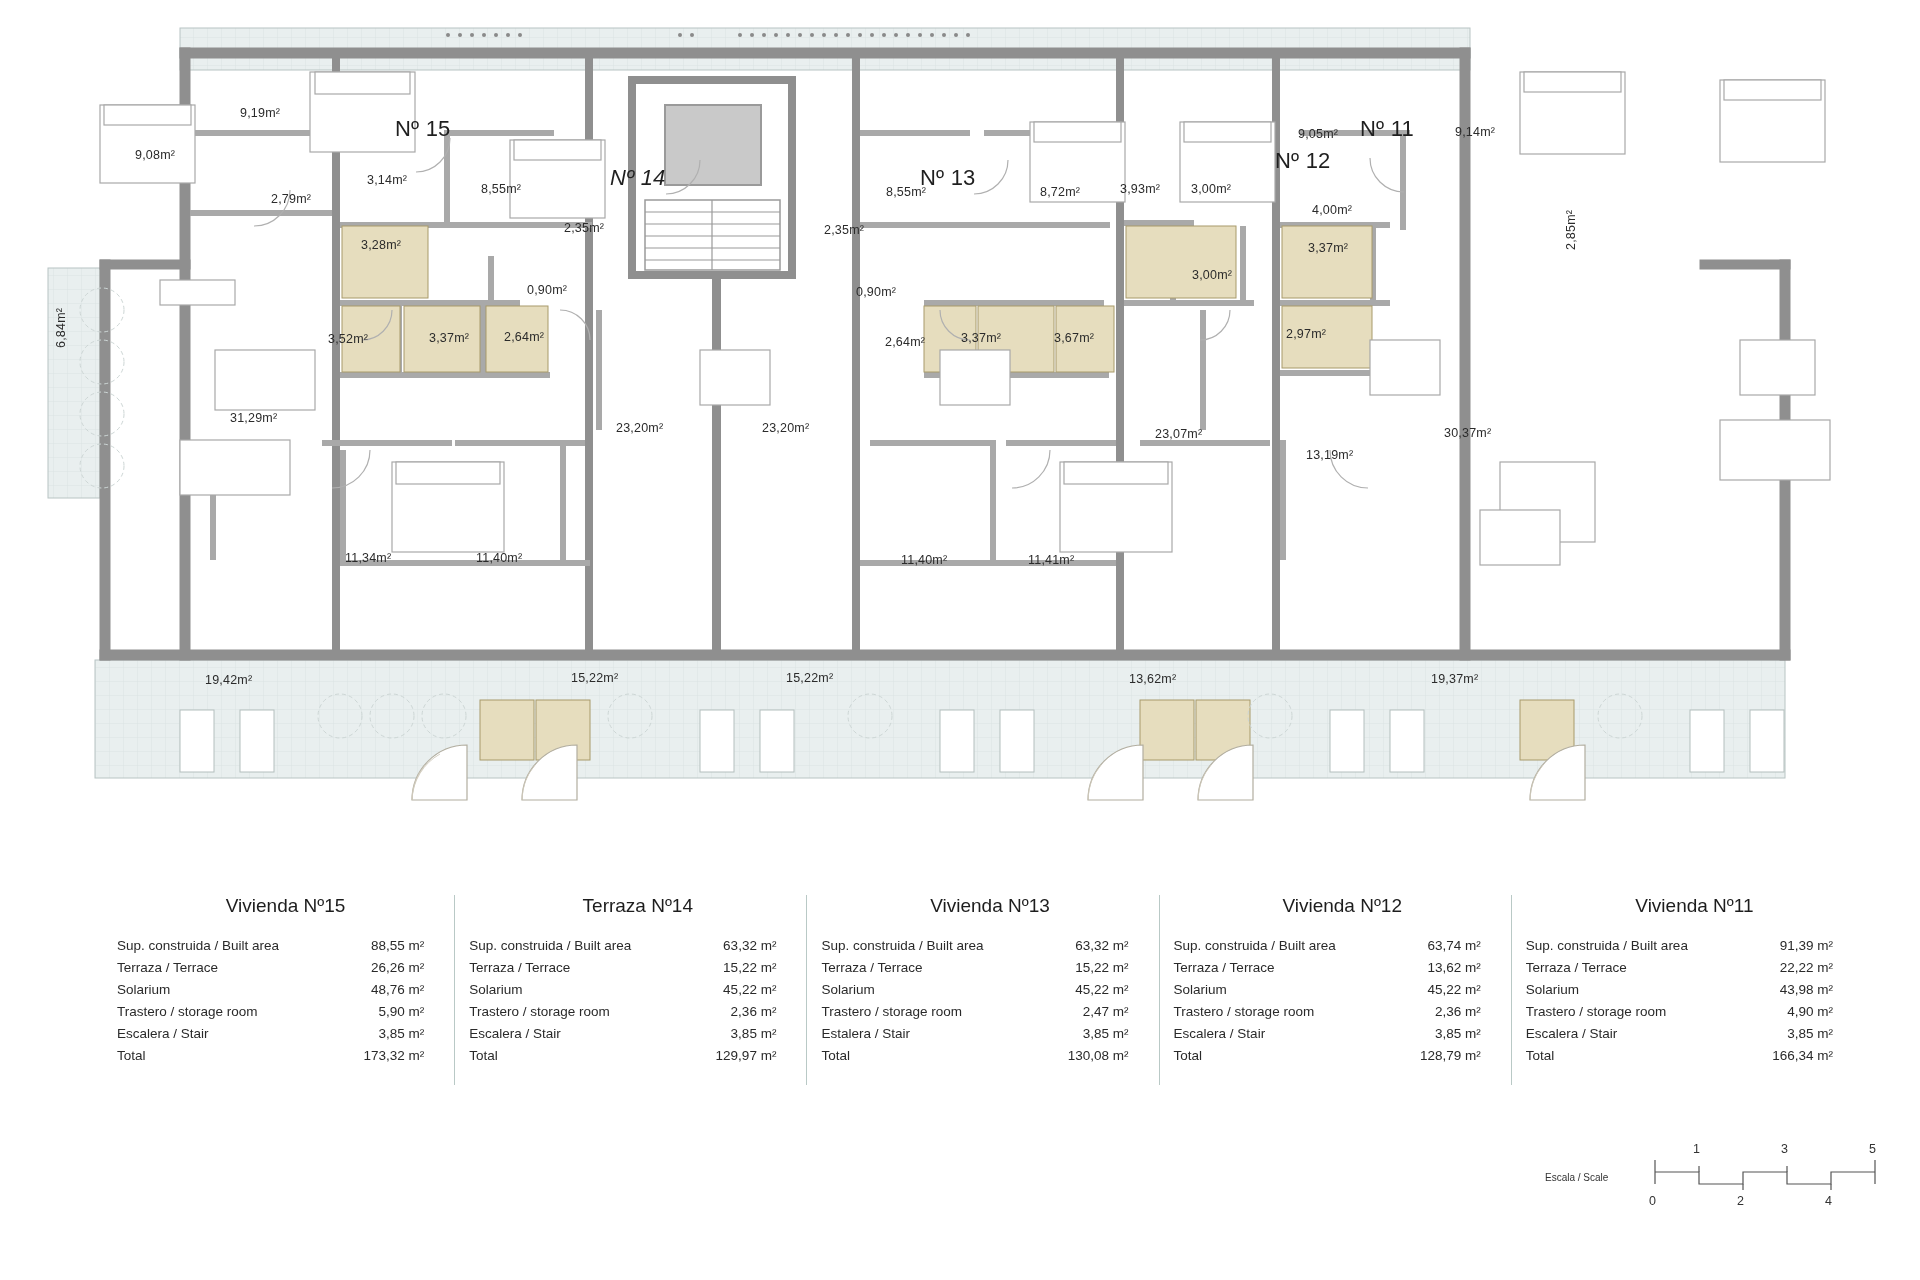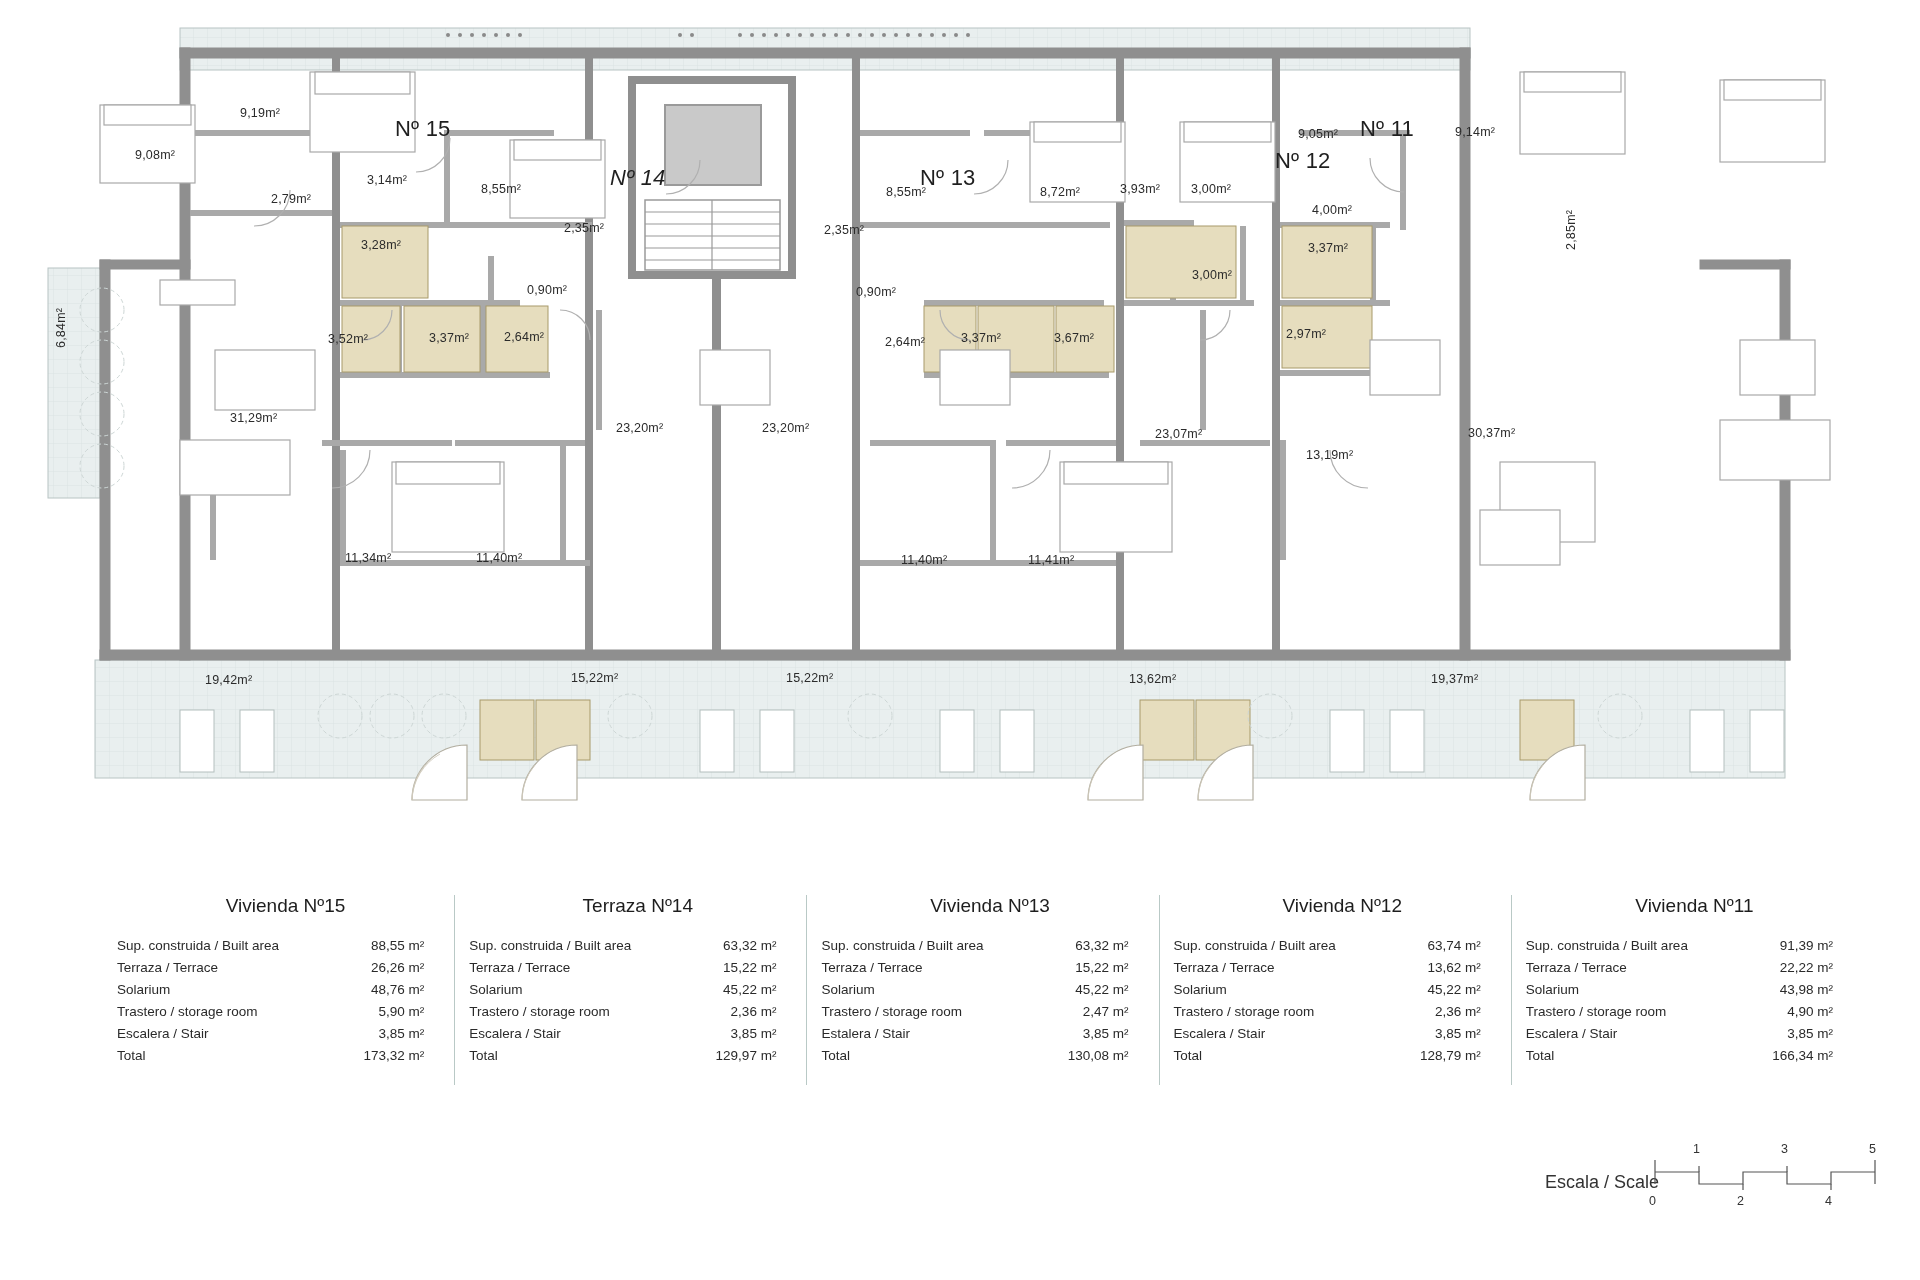--- a/index.html
+++ b/index.html
@@ -65,21 +65,21 @@
   }
   .srow .k{white-space:nowrap;}
   .srow .v{white-space:nowrap;text-align:right;}
 
   
   .scalebar{
     position:absolute;left:1545px;top:1150px;width:330px;height:60px;
     font-size:12px;color:#333;
   }
   .scalebar .caption{
-    position:absolute;left:0;top:22px;font-size:18px;color:#333;white-space:nowrap;
+    position:absolute;left:0;top:22px;font-size:10px;color:#333;white-space:nowrap;
   }
   .scalebar svg{position:absolute;left:108px;top:4px;}
   .sc-num{position:absolute;font-size:12.5px;color:#333;}
 </style>
 </head>
 <body>
 
 <div class="sheet">
 
   <div class="plan">
@@ -365,21 +365,21 @@
         <div class="lbl" style="left: 1014px; top: 321px;">3,67m²</div>
         <div class="lbl" style="left: 1080px; top: 172px;">3,93m²</div>
         <div class="lbl" style="left: 1151px; top: 172px;">3,00m²</div>
         <div class="lbl" style="left: 1152px; top: 258px;">3,00m²</div>
         <div class="lbl" style="left: 1268px; top: 231px;">3,37m²</div>
         <div class="lbl" style="left: 1246px; top: 317px;">2,97m²</div>
         <div class="lbl" style="left: 1272px; top: 193px;">4,00m²</div>
         <div class="lbl" style="left: 1258px; top: 117px;">9,05m²</div>
         <div class="lbl" style="left: 1415px; top: 115px;">9,14m²</div>
         <div class="lbl rot" style="left: 1524px; top: 240px;">2,85m²</div>
-        <div class="lbl" style="left: 1404px; top: 416px; margin-left: 24px;">30,37m²</div>
+        <div class="lbl" style="left: 1404px; top: 416px;">30,37m²</div>
         <div class="lbl" style="left: 1115px; top: 417px;">23,07m²</div>
         <div class="lbl" style="left: 1266px; top: 438px;">13,19m²</div>
         <div class="lbl" style="left: 861px; top: 543px;">11,40m²</div>
         <div class="lbl" style="left: 988px; top: 543px;">11,41m²</div>
         <div class="lbl" style="left: 1089px; top: 662px;">13,62m²</div>
         <div class="lbl" style="left: 1391px; top: 662px;">19,37m²</div>
       </div>
   </div>
 
   <div class="schedule">

